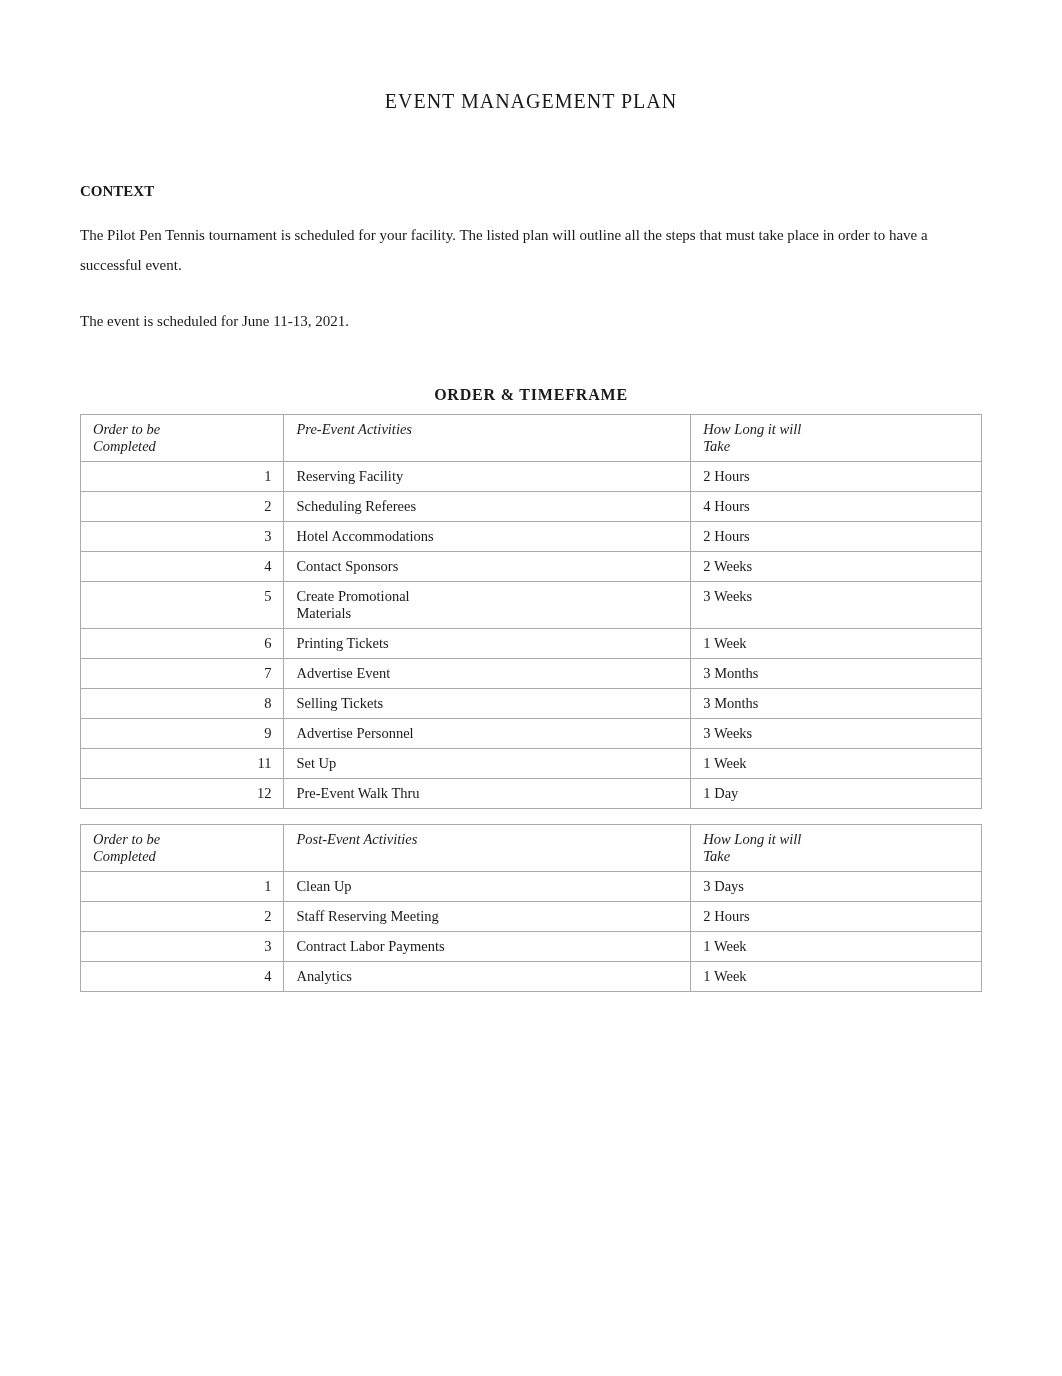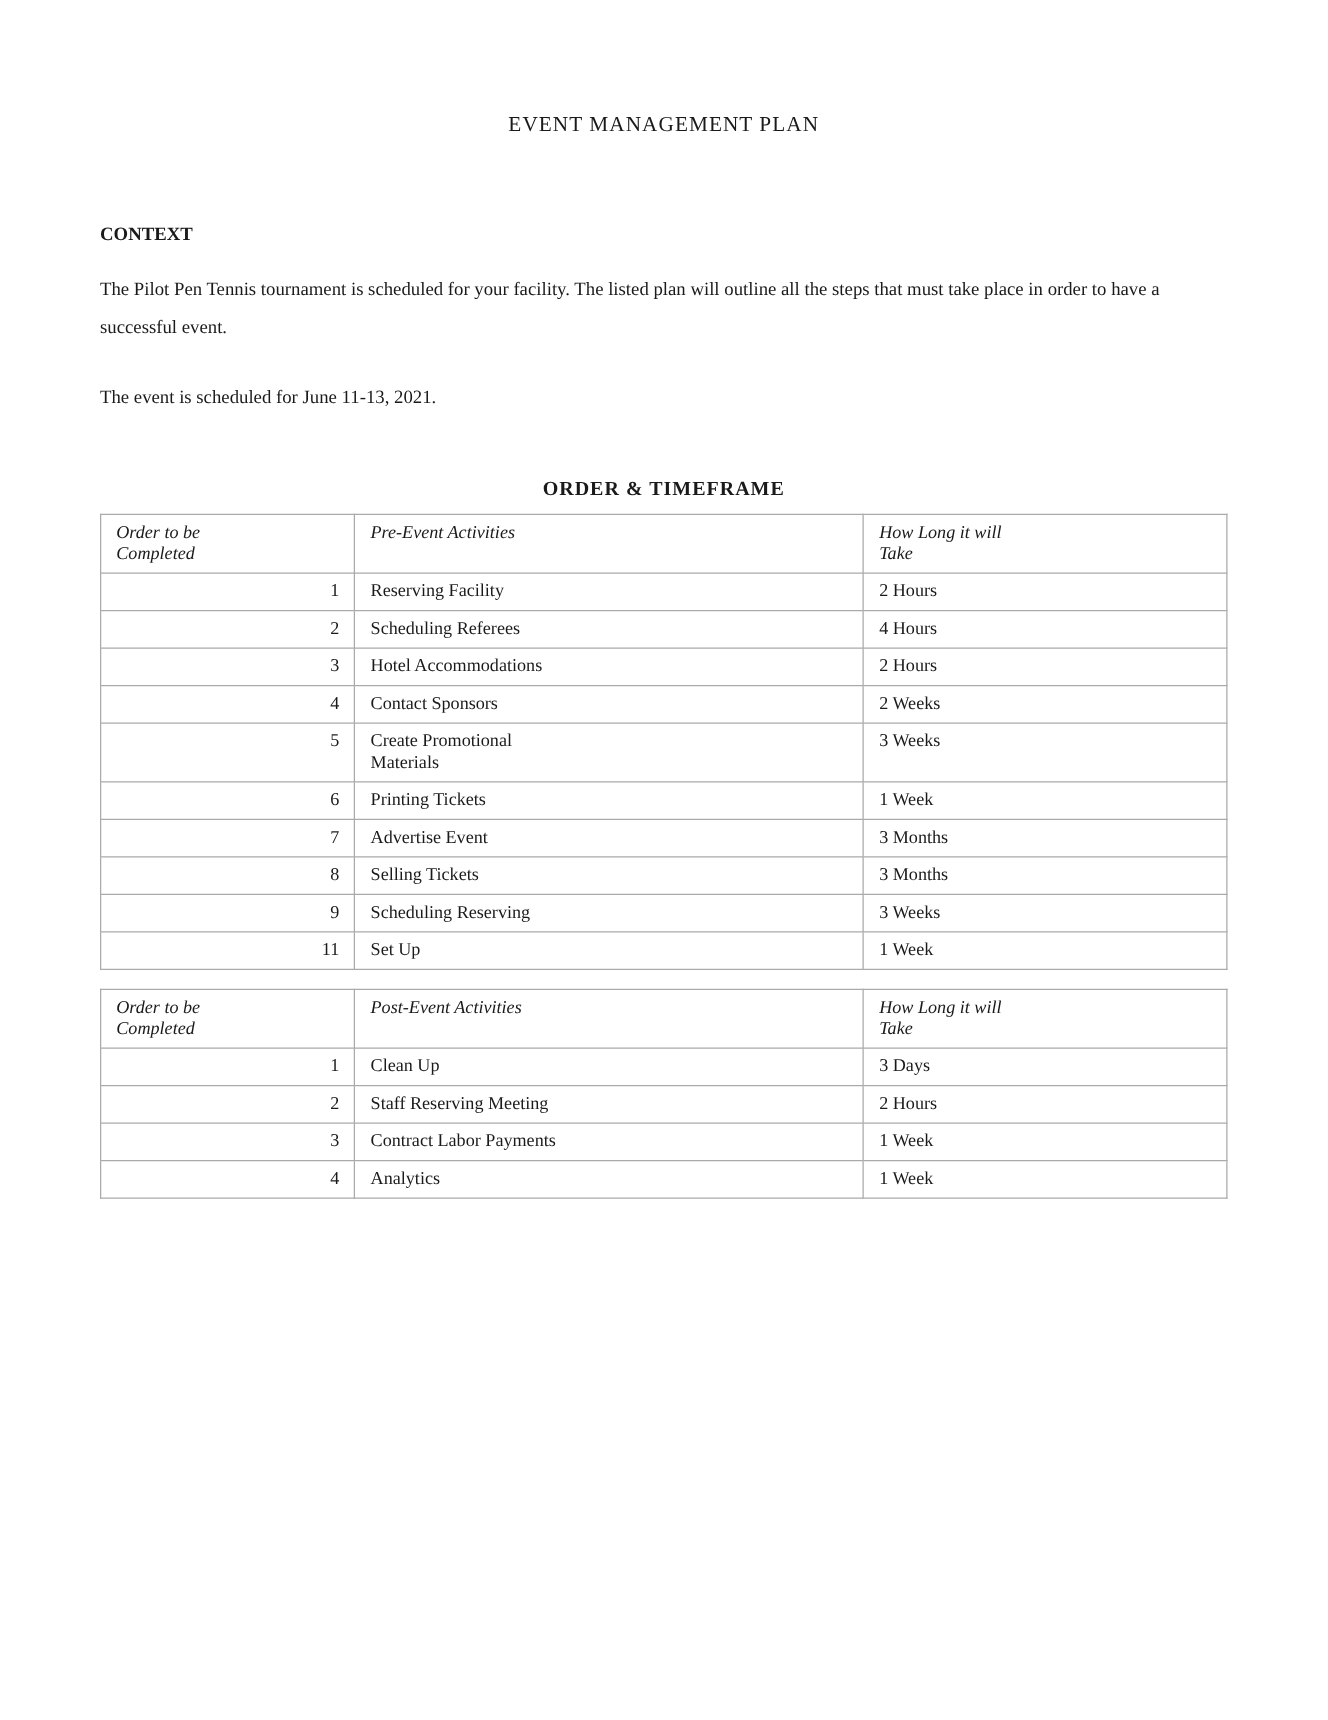--- a/index.html
+++ b/index.html
@@ -13,21 +13,21 @@
       font-family: Georgia, 'Times New Roman', serif;
       font-size: 15px;
       color: #1a1a1a;
       width: 1062px;
       min-height: 1376px;
       padding: 60px 80px;
     }
 
     .page-title {
       text-align: center;
-      font-size: 17px;
+      font-size: 20px;
       font-weight: normal;
       letter-spacing: 0.05em;
       margin-bottom: 70px;
       margin-top: 30px;
     }
 
     .section-label {
       font-size: 15px;
       font-weight: bold;
       margin-bottom: 20px;
@@ -151,27 +151,32 @@
       <td class="col-activity">Advertise Event</td>
       <td class="col-time">3 Months</td>
     </tr>
     <tr>
       <td class="col-order number-cell">8</td>
       <td class="col-activity">Selling Tickets</td>
       <td class="col-time">3 Months</td>
     </tr>
     <tr>
       <td class="col-order number-cell">9</td>
-      <td class="col-activity">Scheduling Reserving</td>
+      <td class="col-activity">Advertise Personnel</td>
       <td class="col-time">3 Weeks</td>
     </tr>
     <tr>
       <td class="col-order number-cell">11</td>
       <td class="col-activity">Set Up</td>
       <td class="col-time">1 Week</td>
+    </tr>
+    <tr>
+      <td class="col-order number-cell">12</td>
+      <td class="col-activity">Pre-Event Walk Thru</td>
+      <td class="col-time">1 Day</td>
     </tr>
 
     <tr class="spacer-row">
       <td colspan="3"></td>
     </tr>
 
     <tr class="header-row">
       <td class="col-order">Order to be<br>Completed</td>
       <td class="col-activity">Post-Event Activities</td>
       <td class="col-time">How Long it will<br>Take</td>

